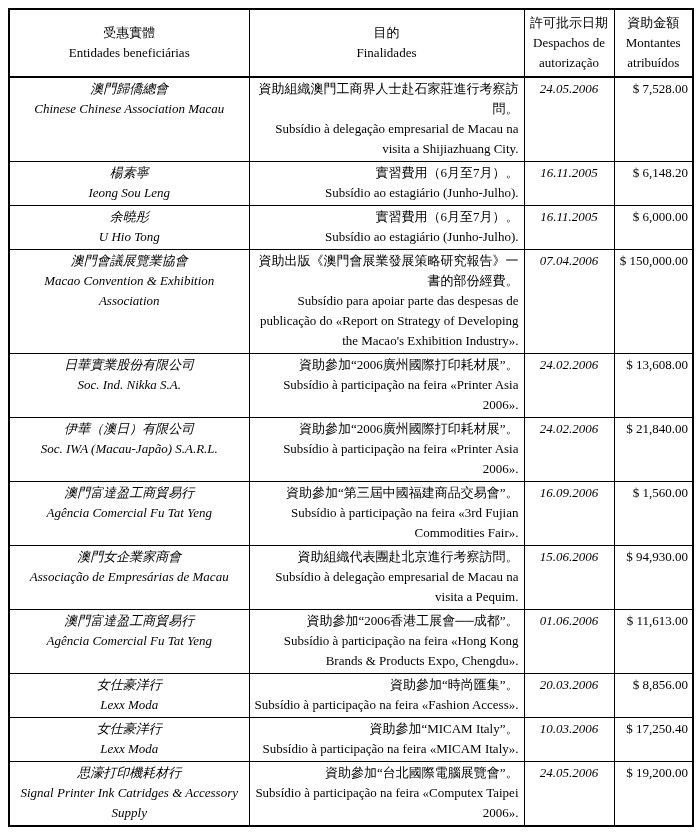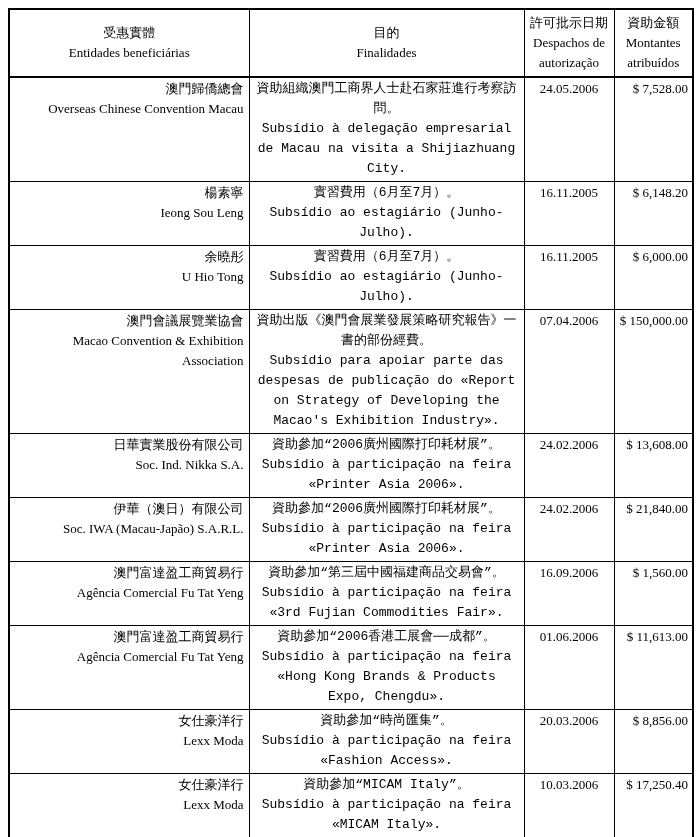--- a/index.html
+++ b/index.html
@@ -38,23 +38,23 @@
     font-weight: normal;
     text-align: center;
     vertical-align: middle;
     padding: 3px 4px;
     border-bottom: 2px solid #000000;
   }
   tbody td {
     vertical-align: top;
     padding: 1px 5px 2px 5px;
   }
-  td.col-entity  { text-align: right; }
-  td.col-purpose { text-align: center; font-family: Liberation Mono, monospace; }
-  td.col-date    { text-align: center; }
+  td.col-entity  { text-align: center; font-style: italic; }
+  td.col-purpose { text-align: right; }
+  td.col-date    { text-align: center; font-style: italic; }
   td.col-amount  { text-align: right; padding-right: 4px; margin-left: 23px; }
   .zh, .pt { display: block; }
 </style>
 </head>
 <body>
 
 <div class="page">
   <table class="grants-table">
     <colgroup>
       <col class="c-entity">
@@ -79,21 +79,21 @@
         <th>
           <span class="zh">資助金額</span>
           <span class="pt">Montantes atribuídos</span>
         </th>
       </tr>
     </thead>
     <tbody>
   <tr>
     <td class="col-entity">
       <span class="zh">澳門歸僑總會</span>
-      <span class="pt">Overseas Chinese Convention Macau</span>
+      <span class="pt">Chinese Chinese Association Macau</span>
     </td>
     <td class="col-purpose">
       <span class="zh">資助組織澳門工商界人士赴石家莊進行考察訪問。</span>
       <span class="pt">Subsídio à delegação empresarial de Macau na visita a Shijiazhuang City.</span>
     </td>
     <td class="col-date">24.05.2006</td>
     <td class="col-amount">$ 7,528.00</td>
   </tr>
 
 
@@ -168,20 +168,32 @@
       <span class="pt">Agência Comercial Fu Tat Yeng</span>
     </td>
     <td class="col-purpose">
       <span class="zh">資助參加“第三屆中國福建商品交易會”。</span>
       <span class="pt">Subsídio à participação na feira «3rd Fujian Commodities Fair».</span>
     </td>
     <td class="col-date">16.09.2006</td>
     <td class="col-amount">$ 1,560.00</td>
   </tr>
 
+  <tr>
+    <td class="col-entity">
+      <span class="zh">澳門女企業家商會</span>
+      <span class="pt">Associação de Empresárias de Macau</span>
+    </td>
+    <td class="col-purpose">
+      <span class="zh">資助組織代表團赴北京進行考察訪問。</span>
+      <span class="pt">Subsídio à delegação empresarial de Macau na visita a Pequim.</span>
+    </td>
+    <td class="col-date">15.06.2006</td>
+    <td class="col-amount">$ 94,930.00</td>
+  </tr>
 
   <tr>
     <td class="col-entity">
       <span class="zh">澳門富達盈工商貿易行</span>
       <span class="pt">Agência Comercial Fu Tat Yeng</span>
     </td>
     <td class="col-purpose">
       <span class="zh">資助參加“2006香港工展會──成都”。</span>
       <span class="pt">Subsídio à participação na feira «Hong Kong Brands &amp; Products Expo, Chengdu».</span>
     </td>

